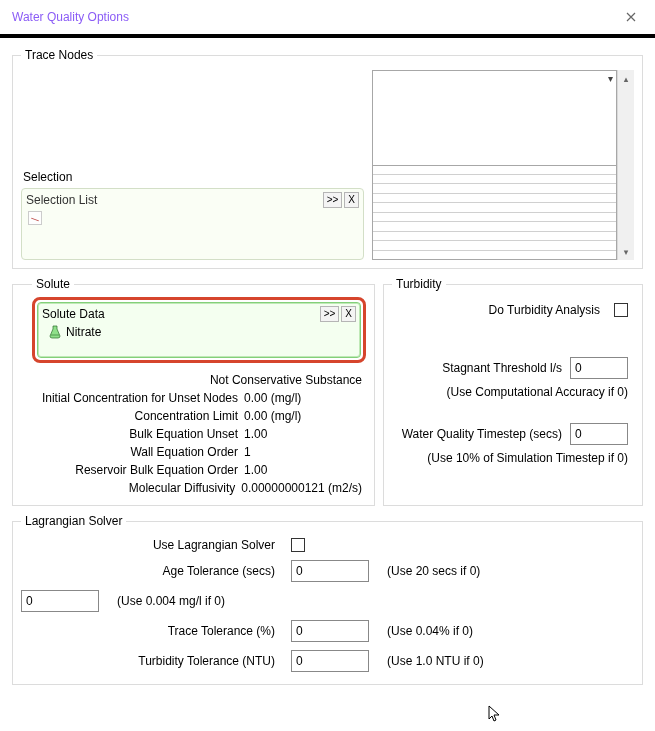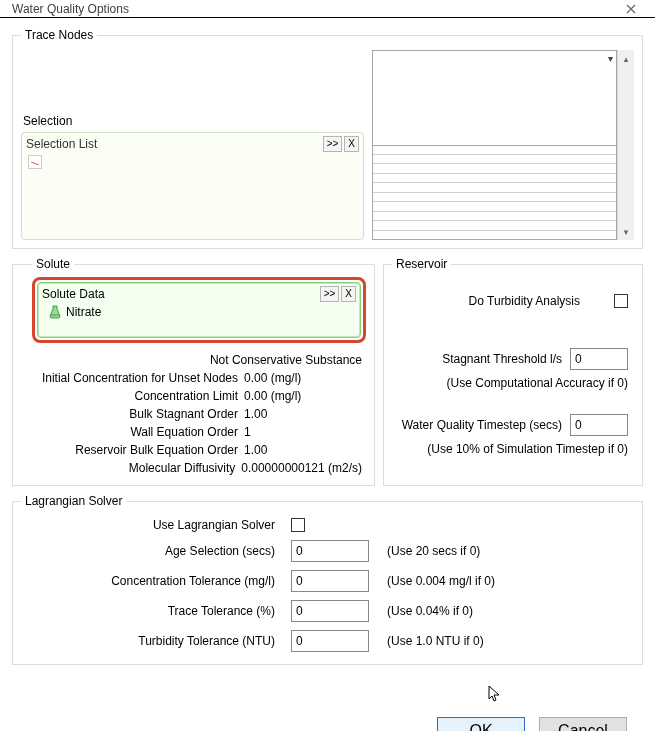--- a/index.html
+++ b/index.html
@@ -7,26 +7,26 @@
     margin: 0;
     font-family: "Segoe UI", Tahoma, sans-serif;
     font-size: 12px;
     background: #fff;
     color: #000;
     width: 655px;
     height: 731px;
     overflow: hidden;
   }
   .titlebar {
-    height: 18px;
+    height: 38px;
     display: flex;
     align-items: center;
     padding: 0 8px;
-    border-bottom: 1px solid #000000;
-    color: #404040;
+    border-bottom: 4px solid #000000;
+    color: #8b5cf6;
   }
   .titlebar .title { flex: 1; padding-left: 4px; }
   .titlebar .close {
     width: 32px; height: 22px;
     display:flex;align-items:center;justify-content:center;
     color:#888;
     font-size:14px;
   }
   .content { padding: 8px 12px 4px 12px; }
   fieldset {
@@ -46,21 +46,21 @@
   }
   .sel-col {
     flex: 1;
     min-width: 0;
   }
   .sel-label { margin: 2px 0 4px 2px; }
   .sel-list-box {
     border: 1px solid #d3dfc7;
     border-radius: 4px;
     background: #fafef5;
-    height: 108px;
+    height: 72px;
     padding: 2px 4px;
     position: relative;
   }
   .sel-list-hdr {
     display:flex; align-items:center;
     height: 18px;
   }
   .sel-list-hdr .hdr-title { flex:1; font-size:12px; color:#333; }
   .mini-btn {
     border: 1px solid #b5b5b5;
@@ -177,23 +177,22 @@
   .kv-row{
     display:flex; justify-content:flex-end;
     gap:6px;
     line-height:18px;
     white-space:nowrap;
   }
   .kv-row .k{color:#000;text-align:right;}
   .kv-row .v{min-width:118px; text-align:left;}
 
   .turb-opt{
-    display:flex;align-items:center;justify-content:flex-end;gap:34px;
+    display:flex;align-items:center;justify-content:flex-end;gap:14px;
     padding:6px 6px 4px 6px;
-    margin-top:11px;
   }
   .chk{
     width:14px;height:14px;border:1px solid #333;background:#fff;
     display:inline-block;
   }
   .turb-row{
     display:flex;align-items:center;justify-content:flex-end;gap:8px;
     padding:4px 6px;
   }
   .turb-row input[type=text]{
@@ -322,40 +321,40 @@
           </div>
         <div class="kv-row">
             <span class="k">Initial Concentration for Unset Nodes</span>
             <span class="v">0.00 (mg/l)</span>
           </div>
         <div class="kv-row">
             <span class="k">Concentration Limit</span>
             <span class="v">0.00 (mg/l)</span>
           </div>
         <div class="kv-row">
-            <span class="k">Bulk Stagnant Order</span>
+            <span class="k">Bulk Equation Unset</span>
             <span class="v">1.00</span>
           </div>
         <div class="kv-row">
             <span class="k">Wall Equation Order</span>
             <span class="v">1</span>
           </div>
         <div class="kv-row">
             <span class="k">Reservoir Bulk Equation Order</span>
             <span class="v">1.00</span>
           </div>
         <div class="kv-row">
             <span class="k">Molecular Diffusivity</span>
             <span class="v">0.00000000121 (m2/s)</span>
           </div>
       </div>
     </fieldset>
 
     <fieldset class="turb-box">
-      <legend>Reservoir</legend>
+      <legend>Turbidity</legend>
       <div class="turb-opt">
         <span>Do Turbidity Analysis</span>
         <span class="chk"></span>
       </div>
       <div style="height:32px;"></div>
       <div class="turb-row">
         <span>Stagnant Threshold l/s</span>
         <input type="text" value="0" style="">
       </div>
       <div class="turb-note">(Use Computational Accuracy if 0)</div>
@@ -369,26 +368,25 @@
   </div>
 
   <fieldset>
     <legend>Lagrangian Solver</legend>
     <div class="lag-row">
       <div class="lag-label">Use Lagrangian Solver</div>
       <span class="chk"></span>
       <div class="lag-hint"></div>
     </div>
     <div class="lag-row">
-      <div class="lag-label">Age Selection (secs)</div>
+      <div class="lag-label">Age Tolerance (secs)</div>
       <input class="lag-input" type="text" value="0" style="">
       <div class="lag-hint">(Use 20 secs if 0)</div>
     </div>
     <div class="lag-row">
-      <div class="lag-label">Concentration Tolerance (mg/l)</div>
       <input class="lag-input" type="text" value="0" style="">
       <div class="lag-hint">(Use 0.004 mg/l if 0)</div>
     </div>
     <div class="lag-row">
       <div class="lag-label">Trace Tolerance (%)</div>
       <input class="lag-input" type="text" value="0" style="">
       <div class="lag-hint">(Use 0.04% if 0)</div>
     </div>
     <div class="lag-row">
       <div class="lag-label">Turbidity Tolerance (NTU)</div>

